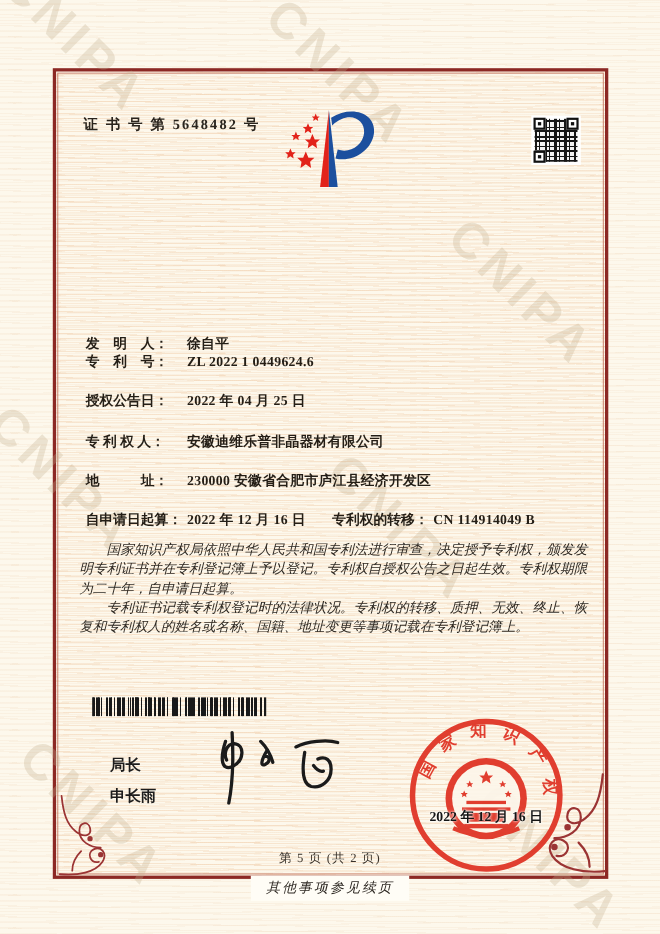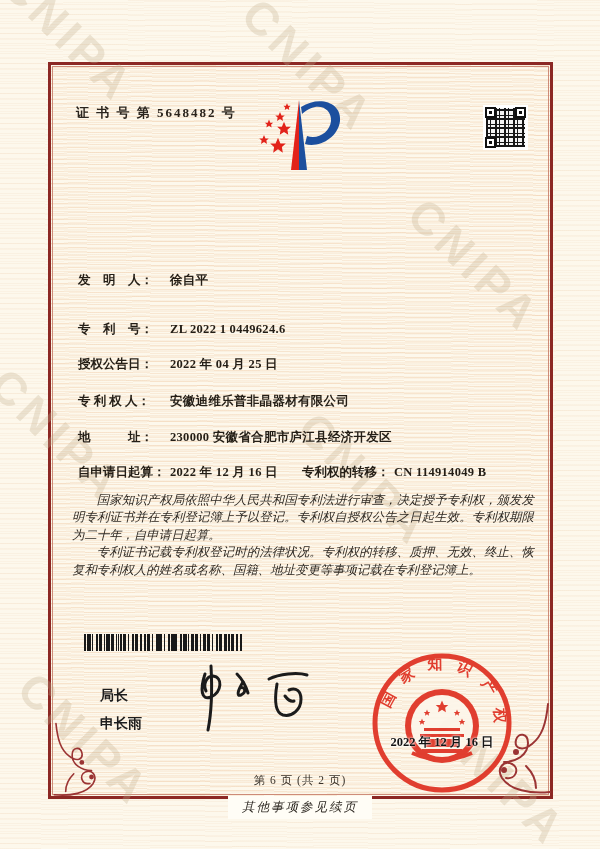--- a/index.html
+++ b/index.html
@@ -112,21 +112,21 @@
     </svg>
 
     <div class="qr">
       <div class="qr-noise"></div>
       <div class="qr-f tl"></div>
       <div class="qr-f tr"></div>
       <div class="qr-f bl"></div>
     </div>
 
 
-    <div class="row" style="top:272px">
+    <div class="row" style="top:304px">
       <span class="lbl">发　明　人：</span><span class="val">徐自平</span>
     </div>
     <div class="row" style="top:321px">
       <span class="lbl">专　利　号：</span><span class="val">ZL 2022 1 0449624.6</span>
     </div>
     <div class="row" style="top:356px">
       <span class="lbl">授权公告日：</span><span class="val">2022 年 04 月 25 日</span>
     </div>
     <div class="row" style="top:393px">
       <span class="lbl">专 利 权 人：</span><span class="val">安徽迪维乐普非晶器材有限公司</span>
@@ -199,20 +199,20 @@
     <svg class="flourish-l" viewBox="0 0 60 94">
       <g stroke="#9b3434" fill="none" stroke-width="2" stroke-linecap="round">
         <path d="M56,2 C54,22 50,34 40,42 C30,50 22,46 24,38 C26,30 36,31 36,41 C36,53 24,60 12,60"></path>
         <path d="M58,90 C38,92 18,88 10,76 C4,66 12,58 20,62 C28,66 24,78 14,76"></path>
         <path d="M34,64 C40,70 44,78 44,86"></path>
         <circle cx="24" cy="50" r="2" fill="#9b3434"></circle>
         <circle cx="12" cy="68" r="2" fill="#9b3434"></circle>
       </g>
     </svg>
 
-    <div class="page-footer">第 6 页 (共 2 页)</div>
+    <div class="page-footer">第 5 页 (共 2 页)</div>
 
     <div class="cont-note">
       <span>其他事项参见续页</span>
     </div>
 
   </div>
 </div>
 
 </body></html>

